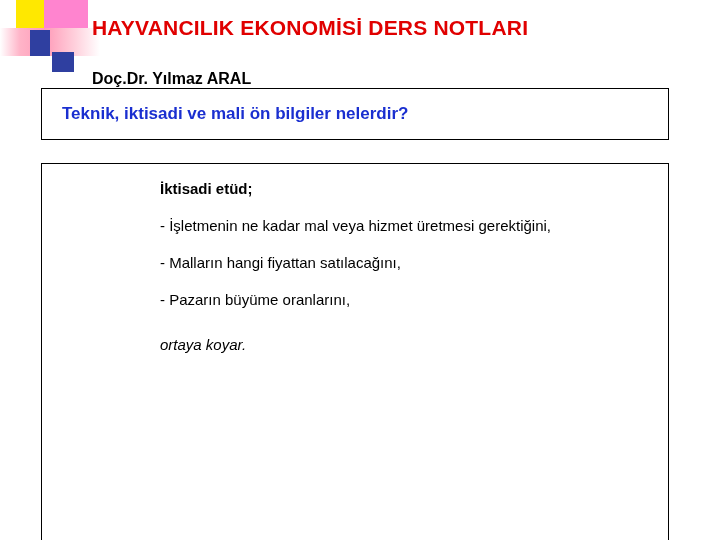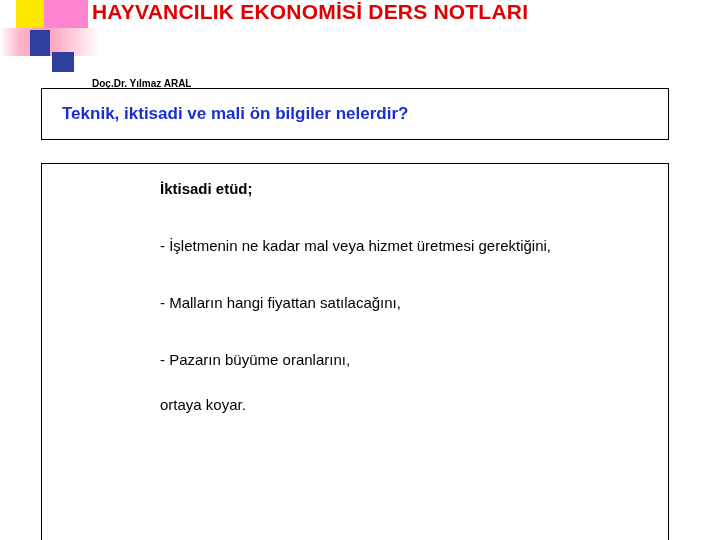--- a/index.html
+++ b/index.html
@@ -62,32 +62,32 @@
     top: 52px;
     width: 22px;
     height: 20px;
     background: #2f3fa0;
   }
 
   
   .header-title {
     position: absolute;
     left: 92px;
-    top: 0;
+    top: 16px;
     font-size: 21px;
     font-weight: bold;
     color: #e00000;
     letter-spacing: 0.2px;
     white-space: nowrap;
   }
   .header-sub {
     position: absolute;
     left: 92px;
-    top: 78px;
-    font-size: 10px;
+    top: 70px;
+    font-size: 16px;
     font-weight: bold;
     color: #000000;
     white-space: nowrap;
   }
 
   
   .question-box {
     position: absolute;
     left: 41px;
     top: 88px;
@@ -121,25 +121,26 @@
     font-weight: bold;
     color: #000000;
     margin-left: 118px;
     margin-top: 16px;
     margin-bottom: 0;
   }
   .body-line {
     font-size: 15px;
     color: #000000;
     margin-left: 118px;
-    margin-top: 40px;
+    margin-top: 20px;
     white-space: nowrap;
   }
   .body-line.tail {
     margin-top: 28px;
+    font-style: italic;
   }
 </style>
 </head>
 <body>
 
 <div class="corner-art">
   <div class="block-yellow"></div>
   <div class="block-magenta"></div>
   <div class="block-fade"></div>
   <div class="block-blue"></div>

